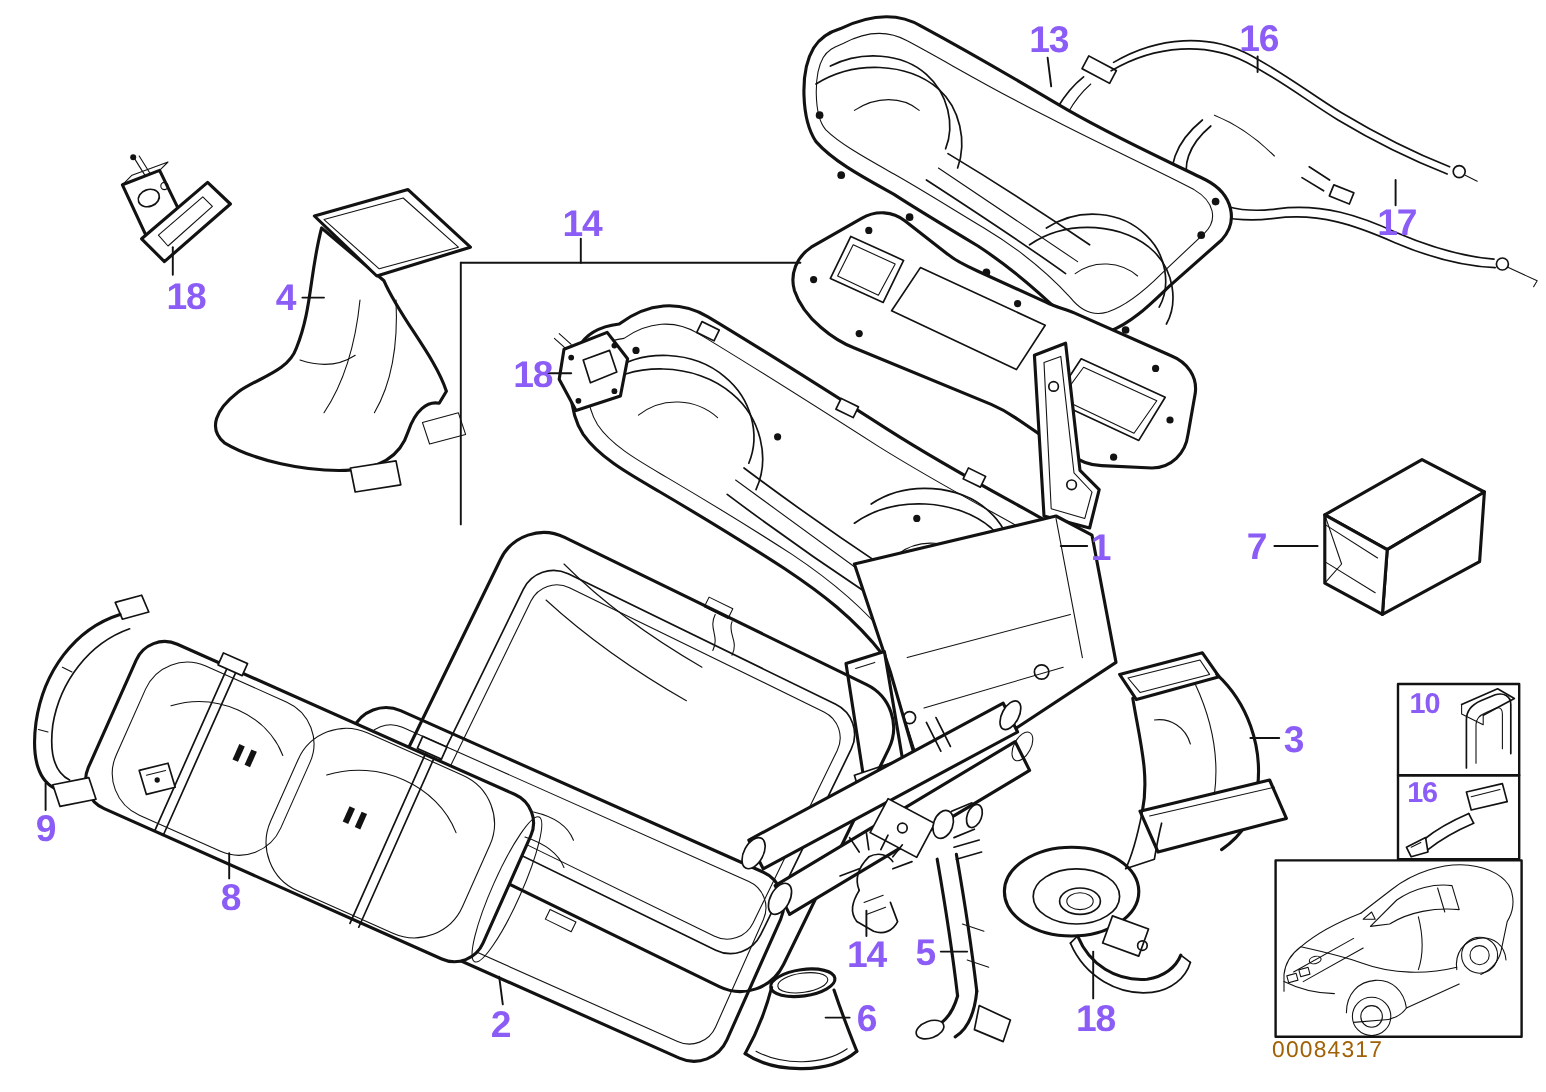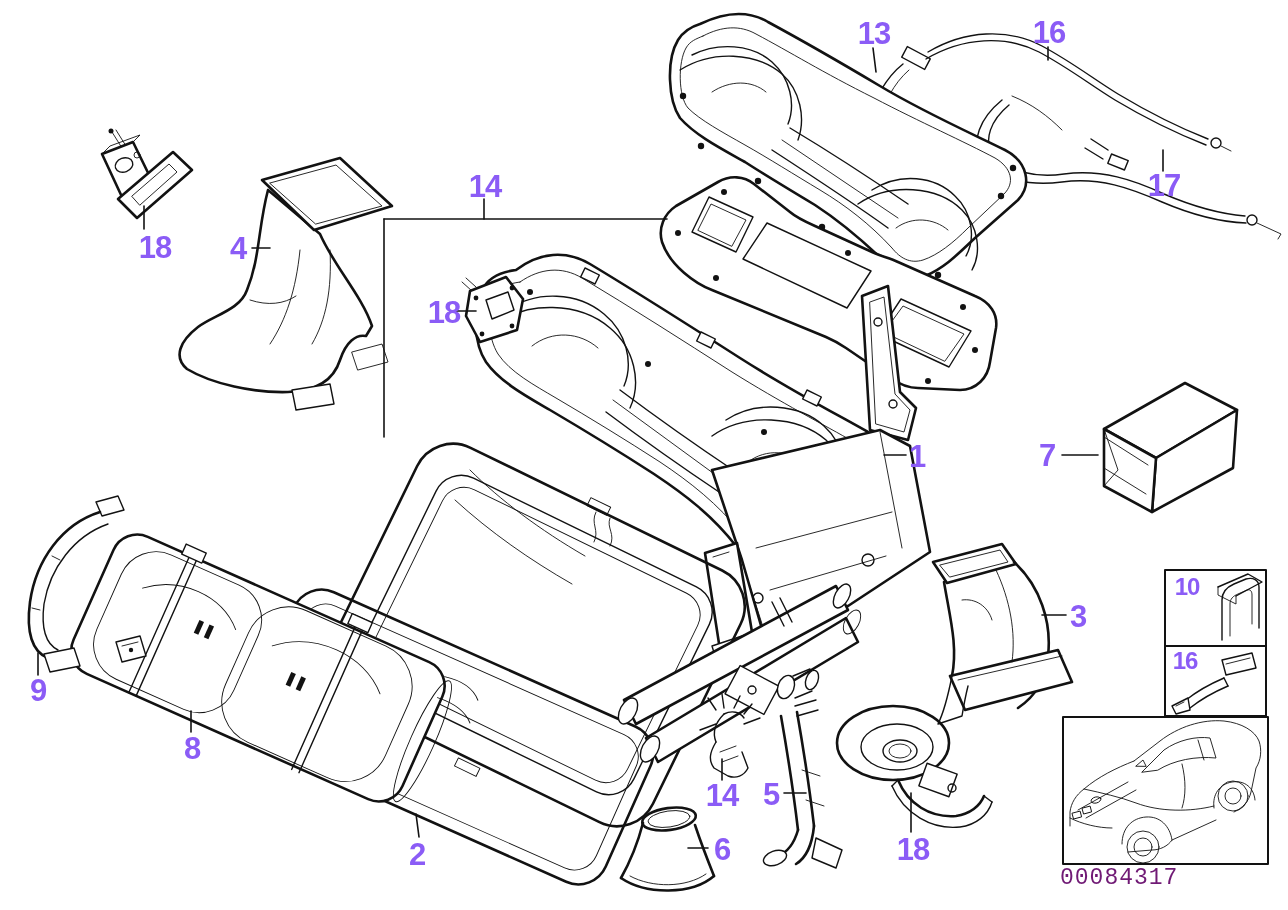--- a/index.html
+++ b/index.html
@@ -17,22 +17,22 @@
   .d{fill:#121212;stroke:none;}
   .ld{stroke:#121212;stroke-width:1.6;stroke-linecap:round;}
   .callout{
     position:absolute;transform:translate(-50%,-50%);
     font-weight:700;font-size:31px;color:#8b5cf6;line-height:1;
     letter-spacing:-1px;user-select:none;cursor:pointer;
   }
   .callout.small{font-size:24px;}
   .doc-number{
     position:absolute;left:1060px;top:865px;
-    font-family:Liberation Mono, monospace;
-    font-size:23px;color:#701a75;letter-spacing:1px;font-weight:400;
+    font-family:Liberation Sans, sans-serif;
+    font-size:19px;color:#a16207;letter-spacing:1px;font-weight:400;
   }
 </style>
 </head>
 <body>
 
 <div id="stage">
 <svg width="1288" height="910" viewBox="0 0 1288 910">
 
   <g>
     <path class="m" d="M903,64 C894,71 887,80 881,90"></path>

